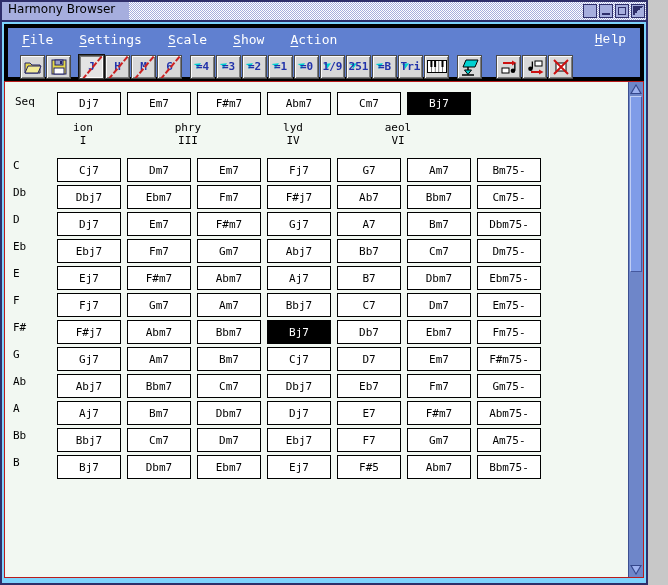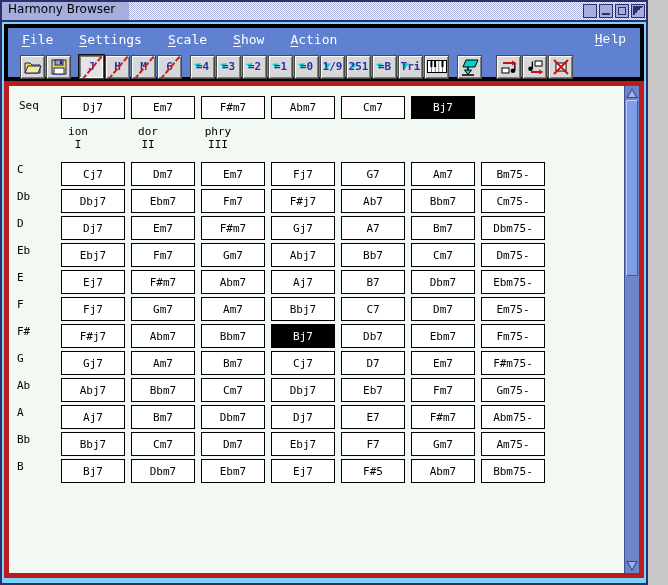--- a/index.html
+++ b/index.html
@@ -56,32 +56,32 @@
   }
   .tb-label{position:relative;z-index:2;line-height:1;}
   .red-slash{position:absolute;left:-3px;top:50%;width:30px;border-top:2px dashed #cc2222;transform:rotate(-50deg);z-index:3;}
   .cyan-arrow{position:absolute;left:3px;top:2px;z-index:1;color:#00d2d2;font-size:14px;line-height:1;transform:rotate(-30deg);}
   .cyan-arrow::before{content:"\27A4";}
   .tb-icon{display:flex;align-items:center;justify-content:center;}
   .tb-icon svg{display:block;}
   
   .content{
     position:absolute;top:79px;left:2px;right:2px;bottom:5px;
-    background:#f2f8f2;border:5px solid #b91c1c;overflow:hidden;
+    background:#f2f8f2;border:1px solid #b91c1c;overflow:hidden;
   }
   .seq-row{position:absolute;top:10px;left:0;display:flex;align-items:flex-start;}
   .seq-label{width:52px;padding:3px 0 0 10px;font-size:11px;color:#000;}
   .seq-btn{
     width:64px;height:23px;margin-right:6px;
     background:#fff;border:1px solid #000;
     display:flex;align-items:center;justify-content:center;
     font-size:11px;color:#000;
   }
   .seq-btn.selected{background:#000;color:#fff;}
-  .header-row{position:absolute;top:39px;left:37px;display:flex;}
+  .header-row{position:absolute;top:39px;left:46px;display:flex;gap:35px;}
   .hcell{width:64px;margin-right:6px;text-align:center;font-size:11px;line-height:13px;color:#000;}
   .grid{position:absolute;top:76px;left:0;}
   .grid-row{display:flex;margin-bottom:3px;}
   .row-label{width:52px;padding:1px 0 0 8px;font-size:11px;color:#000;}
   .cell{
     width:64px;height:24px;margin-right:6px;
     background:#fff;border:1px solid #000;
     display:flex;align-items:center;justify-content:center;
     font-size:11px;color:#000;
   }
@@ -279,26 +279,30 @@
           <div class="seq-btn">Cm7</div>
           <div class="seq-btn selected">Bj7</div>
         </div>
     </div>
     <div class="header-row" id="hdr-row">
         <div class="hcell">
           <div>ion</div>
           <div>I</div>
         </div>
         <div class="hcell">
-          <div>dor</div>
-          <div>II</div>
-        </div>
-        <div class="hcell">
           <div>phry</div>
           <div>III</div>
+        </div>
+        <div class="hcell">
+          <div>lyd</div>
+          <div>IV</div>
+        </div>
+        <div class="hcell">
+          <div>aeol</div>
+          <div>VI</div>
         </div>
       </div>
     <div class="grid" id="chord-grid">
         <div class="grid-row">
           <span class="row-label">C</span>
           <div class="cell">Cj7</div>
           <div class="cell">Dm7</div>
           <div class="cell">Em7</div>
           <div class="cell">Fj7</div>
           <div class="cell">G7</div>

